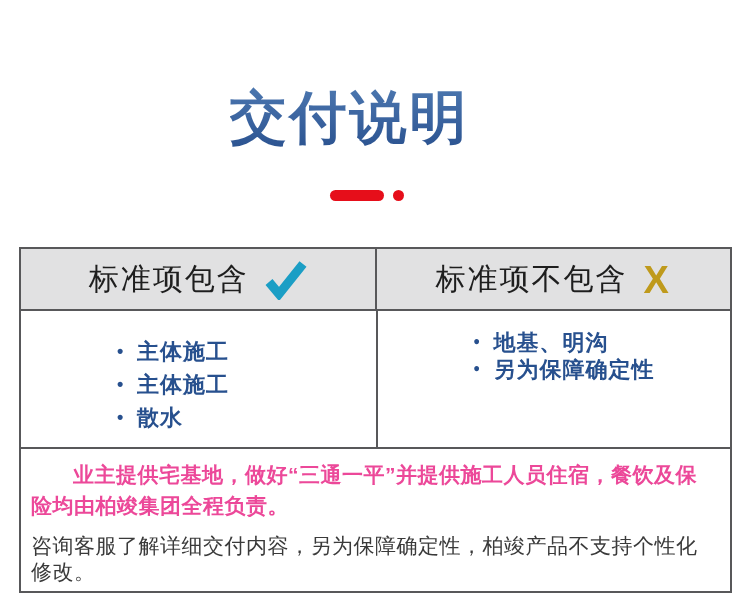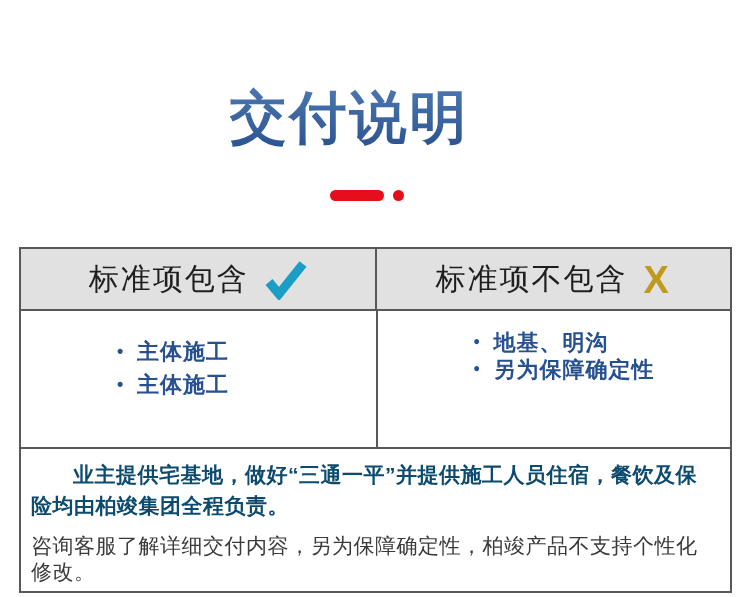--- a/index.html
+++ b/index.html
@@ -103,21 +103,21 @@
     flex:0 0 112px;
     border-top:2px solid #58585a;
     box-sizing:border-box;
     padding:8px 12px 6px 10px;
   }
   .note-primary{
     margin:2px 0 0 0;
     text-indent:2em;
     font-size:21px;
     font-weight:600;
-    color:#0c4a6e;
+    color:#ec4899;
     line-height:31px;
     letter-spacing:0.5px;
   }
   .note-secondary{
     margin:12px 0 0 0;
     font-size:21px;
     font-weight:500;
     color:#3a3a3a;
     line-height:26px;
     letter-spacing:0.5px;
@@ -150,20 +150,21 @@
       <span>标准项不包含</span>
       <span class="x-mark">X</span>
     </div>
   </div>
 
   <div class="tbody">
     <div class="td left">
       <ul class="items">
         <li>主体施工</li>
         <li>主体施工</li>
+        <li>散水</li>
       </ul>
     </div>
     <div class="td right">
       <ul class="items">
         <li>地基、明沟</li>
         <li>另为保障确定性</li>
       </ul>
     </div>
   </div>
 

